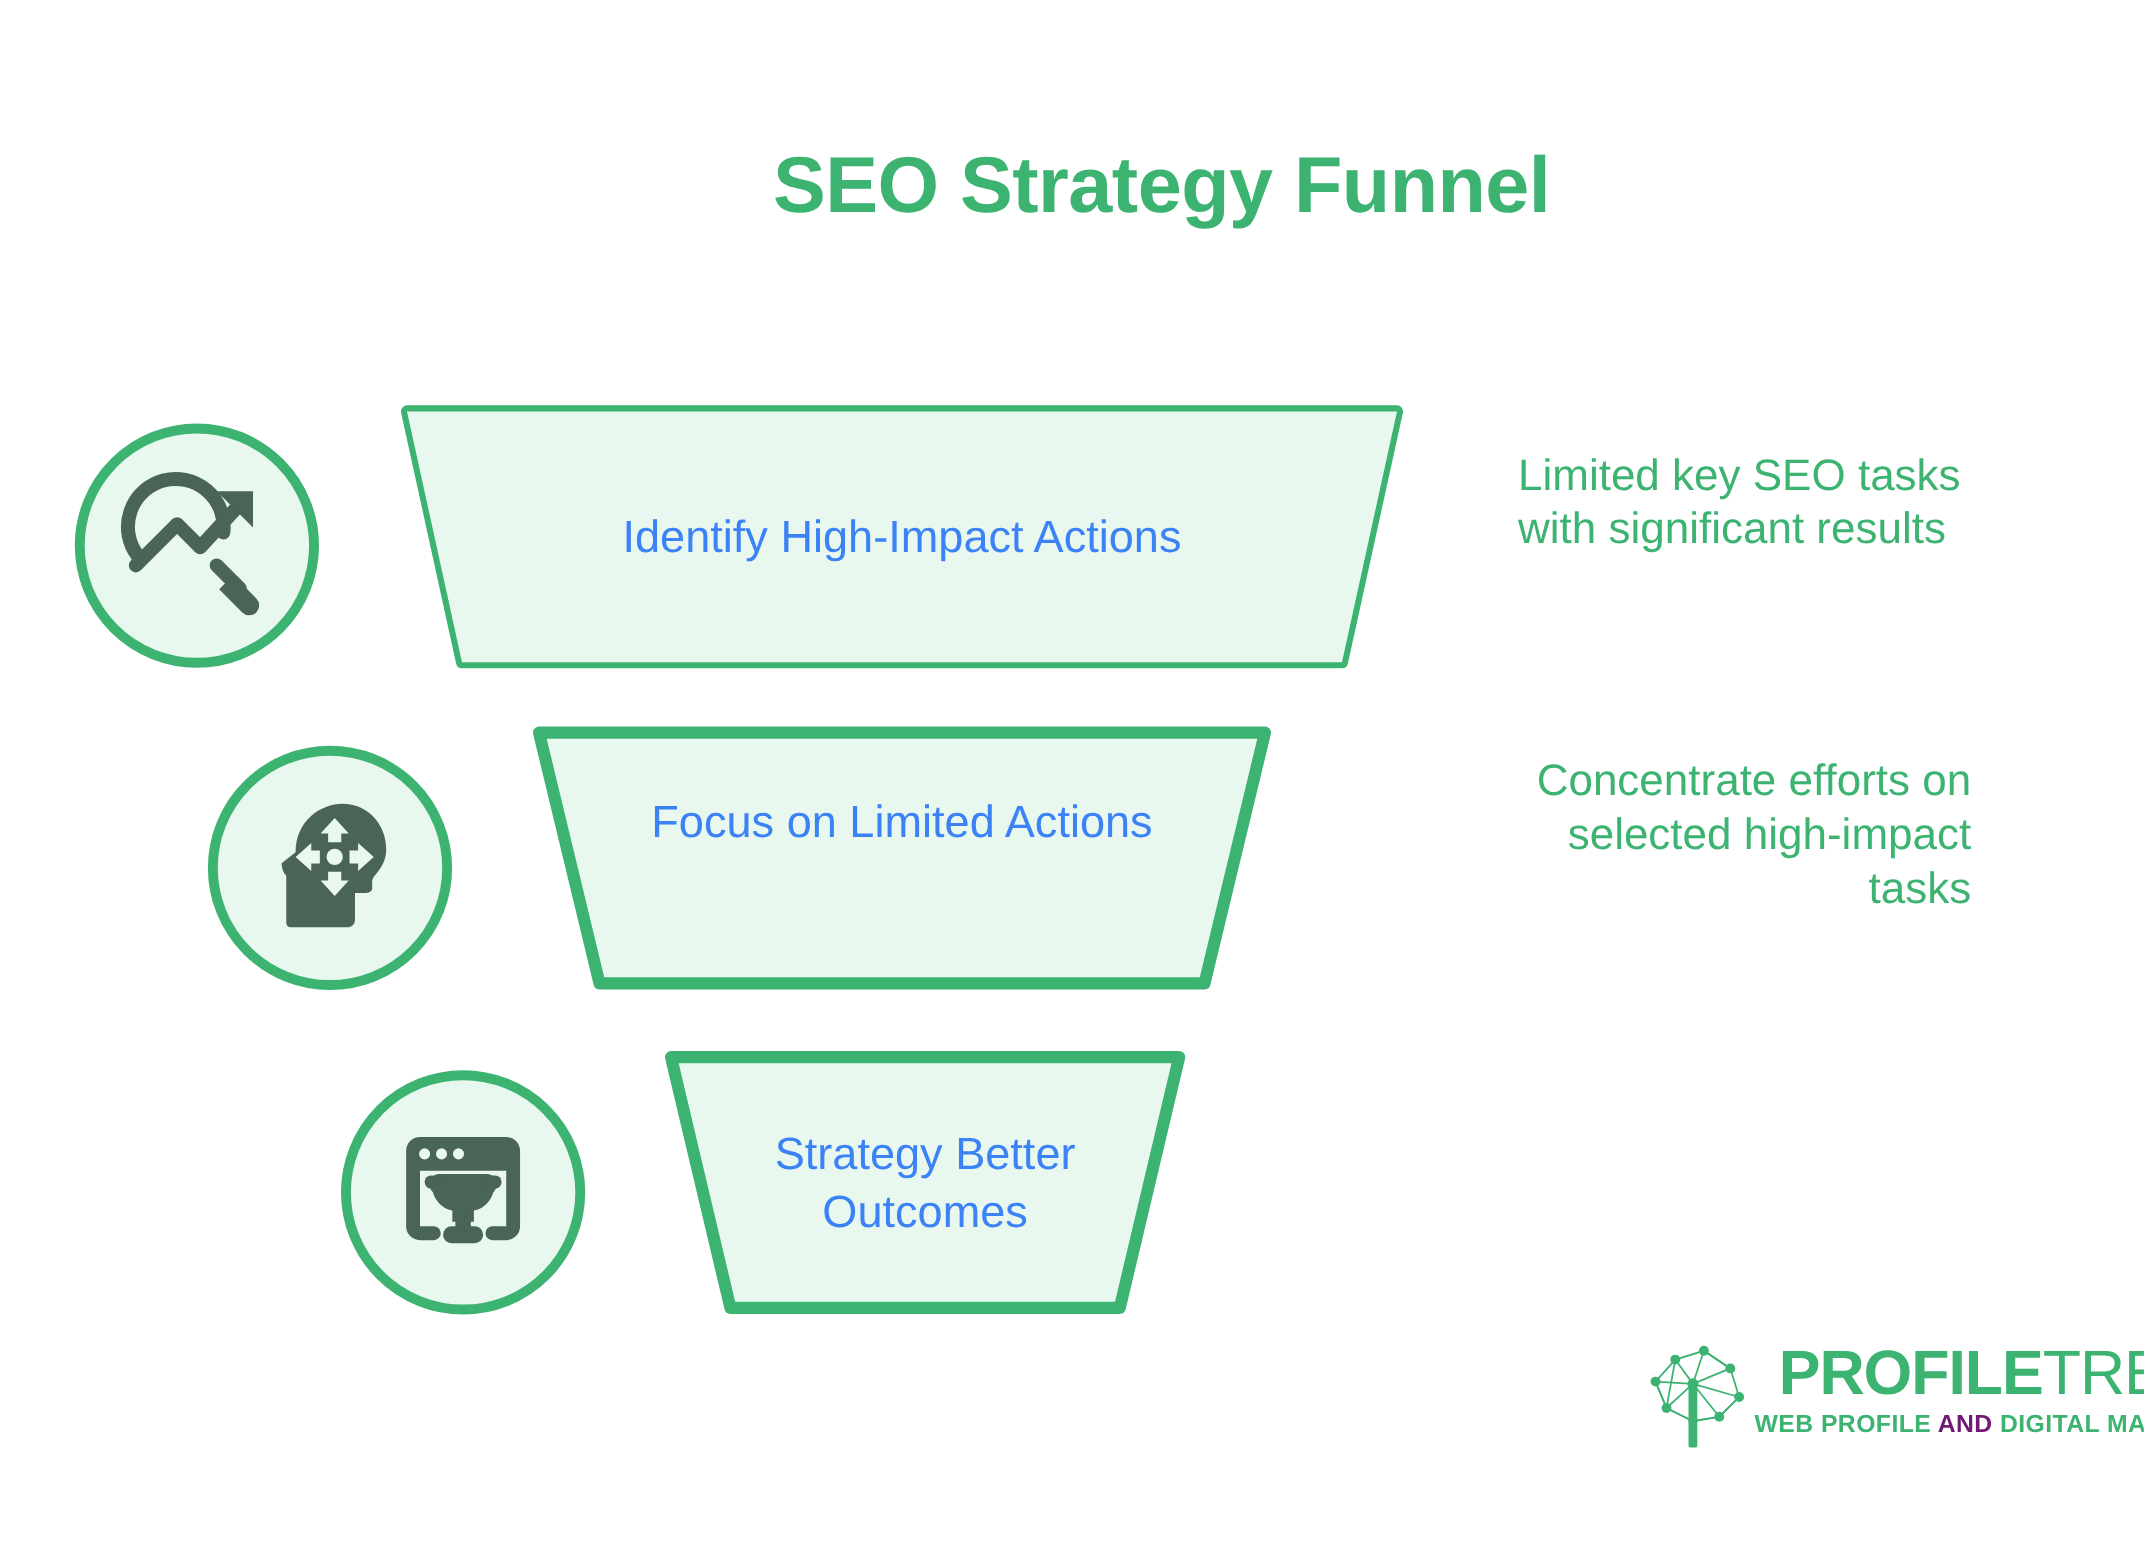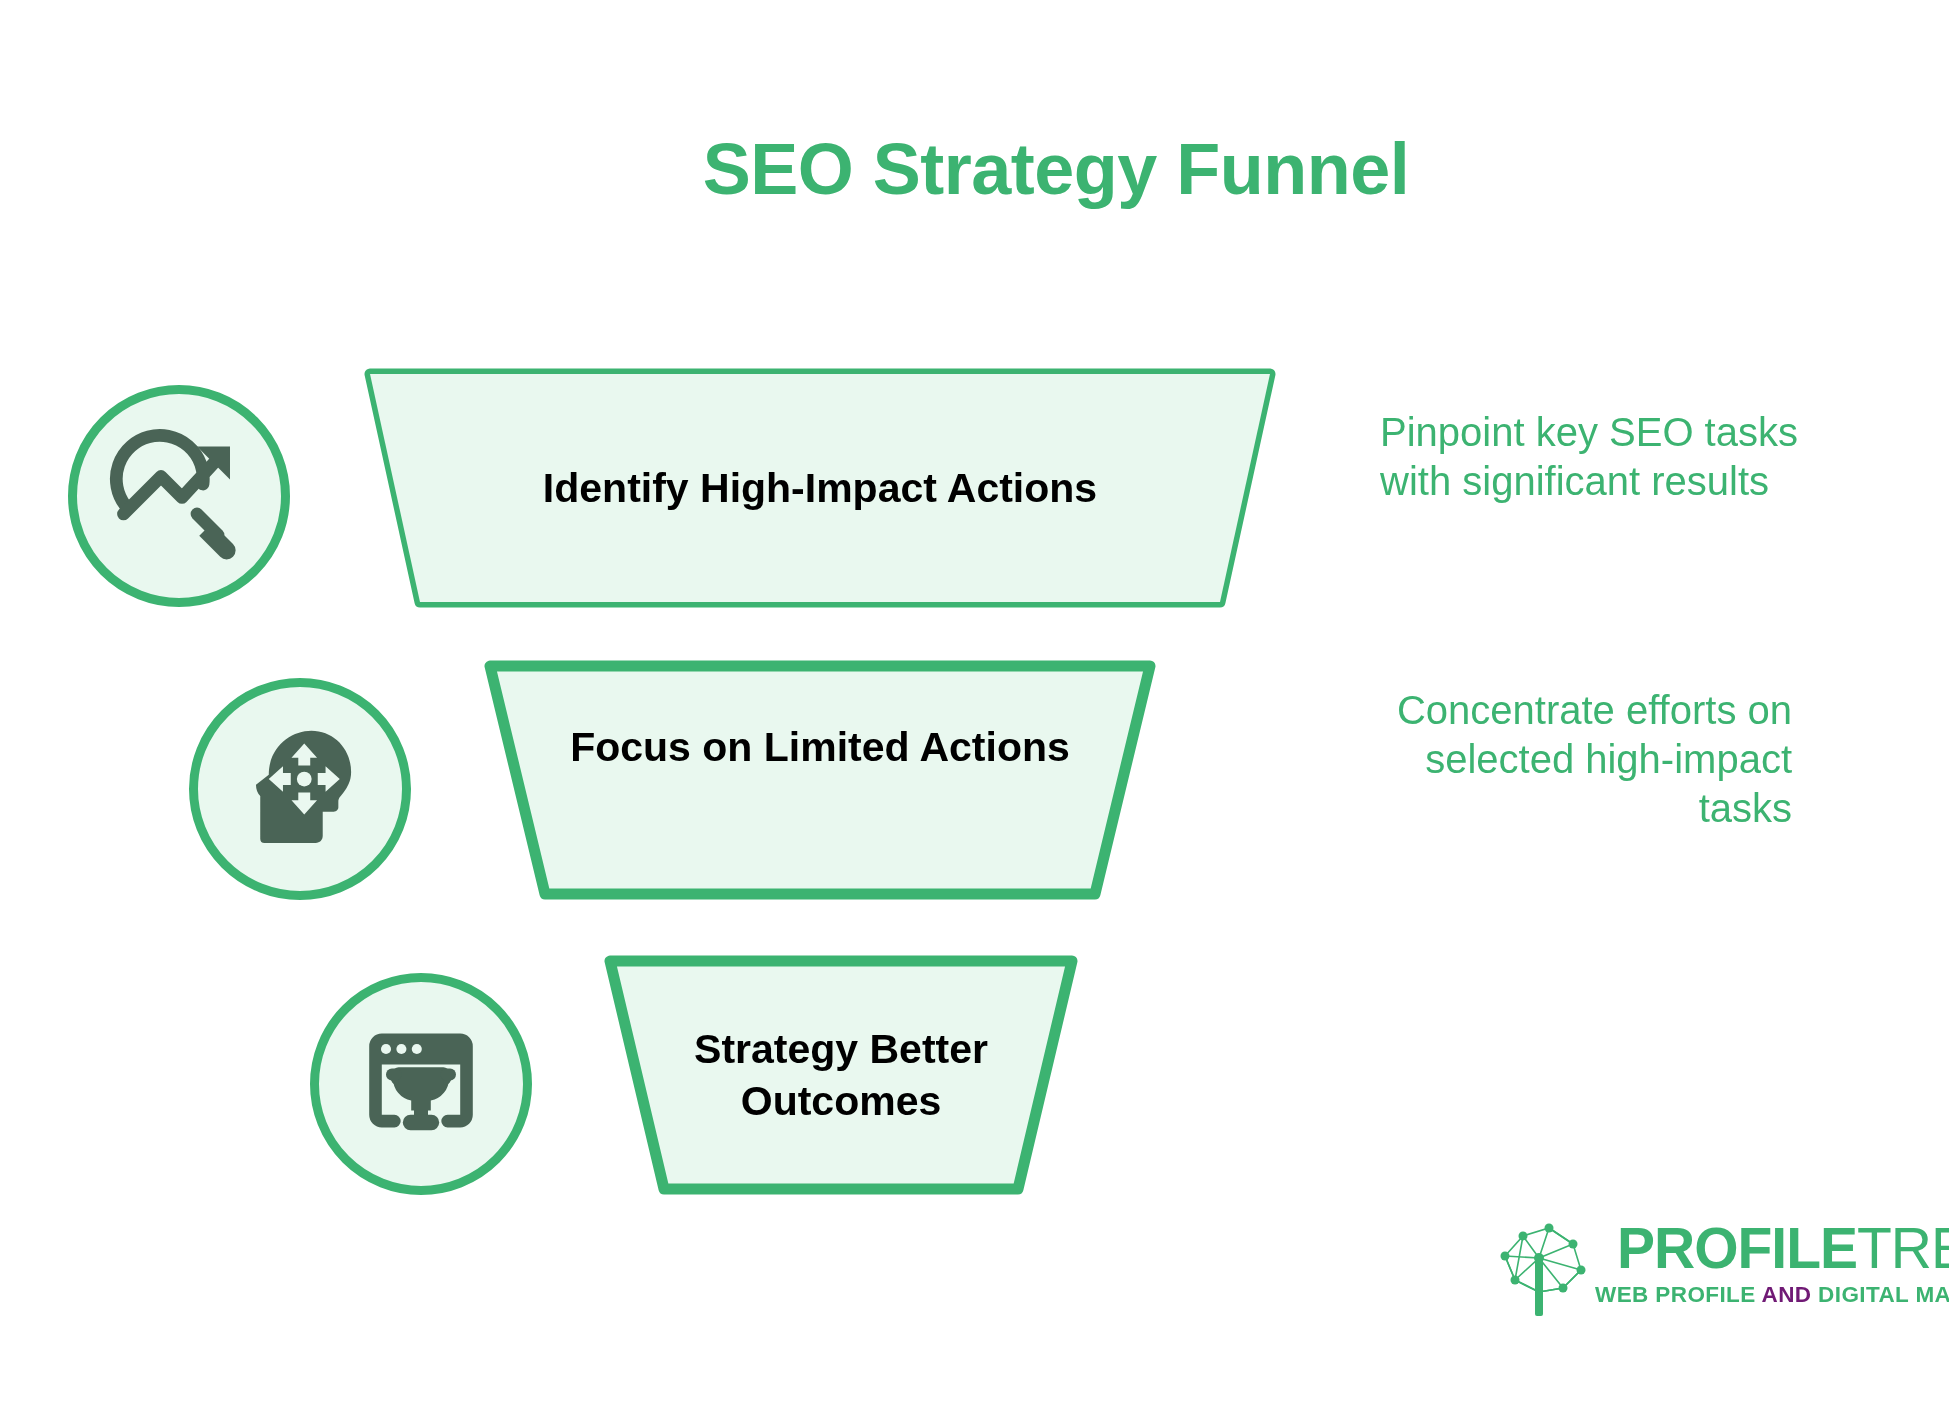--- a/index.html
+++ b/index.html
@@ -74,23 +74,23 @@
   .funnel svg { display: block; overflow: visible; }
 
   .funnel-label {
     position: absolute;
     top: 0;
     left: 0;
     display: flex;
     align-items: center;
     justify-content: center;
     text-align: center;
-    color: #000000;
+    color: #3b82f6;
     font-size: 41px;
-    font-weight: 700;
+    font-weight: 400;
     line-height: 1.28;
     pointer-events: none;
   }
 
   
   .desc {
     position: absolute;
     color: #3cb371;
     font-size: 40px;
     font-weight: 400;
@@ -168,21 +168,21 @@
       </svg>
     </div>
 
     <div class="funnel" id="funnel-0">
       <svg width="940" height="240" viewBox="0 0 940 240">
         <path d="M20 6 H920 L870 234 H70 Z" fill="#e9f8ef" stroke="#3cb371" stroke-width="11" stroke-linejoin="round" vector-effect="non-scaling-stroke" style="paint-order: stroke fill;" stroke-linecap="round"></path>
       </svg>
       <div class="funnel-label" style="width:940px;height:240px;">Identify High-Impact Actions</div>
     </div>
 
-    <div class="desc" id="desc-0">Pinpoint key SEO tasks
+    <div class="desc" id="desc-0">Limited key SEO tasks
 with significant results</div>
   </div>
 
   <div class="row" id="row-1">
 
     <div class="icon-badge" id="icon-1">
       <svg width="142" height="142" viewBox="0 0 100 100" aria-hidden="true">
         <path d="M28 40 C28 20 44 9 58 9 C74 9 86 22 86 38 C86 45 83 49 81 52 C79 55 77 56 77 59 L77 63 C77 65 75 66 73 66 L66 66 L66 83 C66 86 64 88 61 88 L25 88 C23 88 22 87 22 85 L22 55 C20 53 19 50 19 47 Z" fill="#4a6456"></path>
         <g fill="#eaf8f0">
           <circle cx="53" cy="43" r="5.2"></circle>

